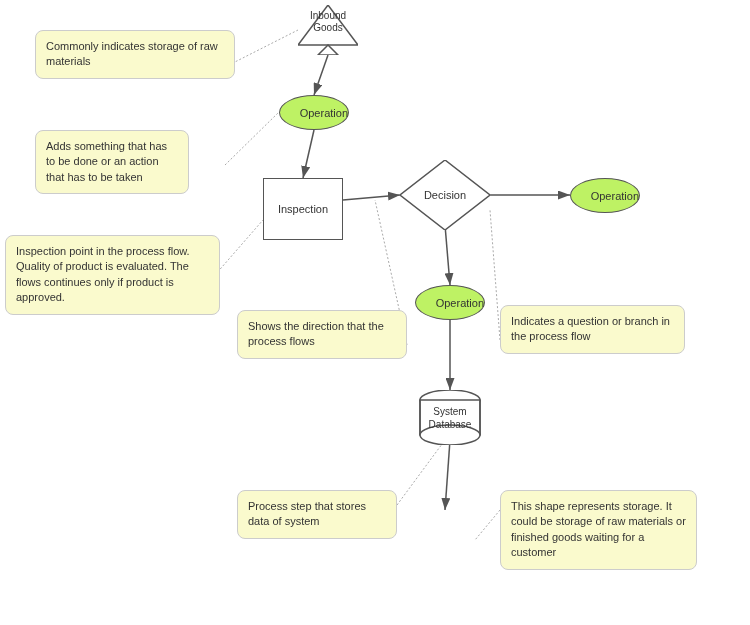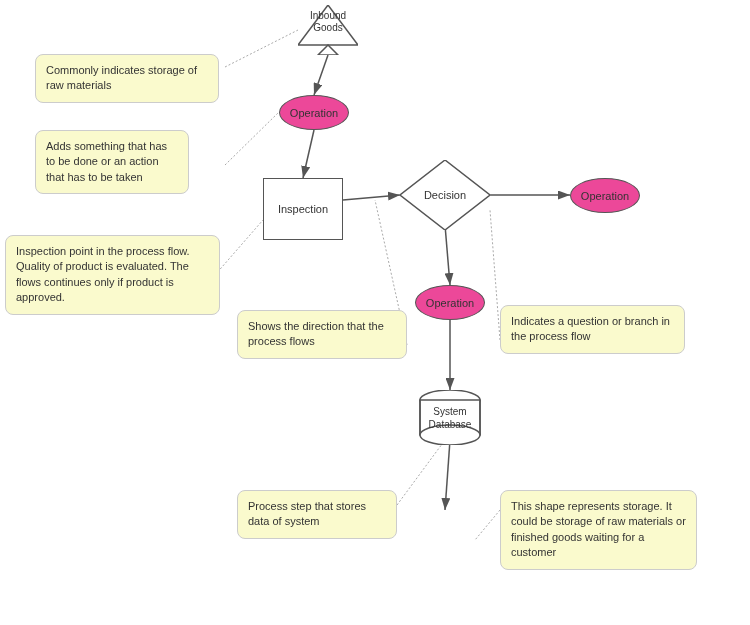--- a/index.html
+++ b/index.html
@@ -47,21 +47,22 @@
     }
     
     .shape-triangle-down {
       width: 50px;
       height: 40px;
     }
     
     .shape-circle {
       border-radius: 50%;
       border: 1.5px solid #555;
-      background: #ec4899;
+      background: #bef264;
+      justify-content: flex-end;
     }
     
     .shape-rect {
       border: 1.5px solid #555;
       background: #fff;
     }
     
     .shape-diamond {
       background: transparent;
     }
@@ -153,21 +154,21 @@
       <rect x="5" y="10" width="60" height="35" fill="white" stroke="#555" stroke-width="1.5" stroke-top="none"></rect>
       <line x1="5" y1="10" x2="5" y2="45" stroke="#555" stroke-width="1.5"></line>
       <line x1="65" y1="10" x2="65" y2="45" stroke="#555" stroke-width="1.5"></line>
       <ellipse cx="35" cy="45" rx="30" ry="10" fill="white" stroke="#555" stroke-width="1.5"></ellipse>
     </svg>
     <span style="position:absolute; top:50%; left:50%; transform:translate(-50%,-50%); text-align:center; font-size:10px; line-height:1.3;">System
 Database</span>
   </div>
 
 
-  <div class="tooltip-box" style="left:35px; top:30px; width:184px;margin-top:24px;">
+  <div class="tooltip-box" style="left:35px; top:30px; width:200px;">
     <span>Commonly indicates storage of raw materials</span>
   </div>
 
   <div class="tooltip-box" style="left:35px; top:130px; width:154px;">
     <span>Adds something that has to be done or an action that has to be taken</span>
   </div>
 
   <div class="tooltip-box" style="left:5px; top:235px; width:215px;">
     <span>Inspection point in the process flow. Quality of product is evaluated. The flows continues only if product is approved.</span>
   </div>

